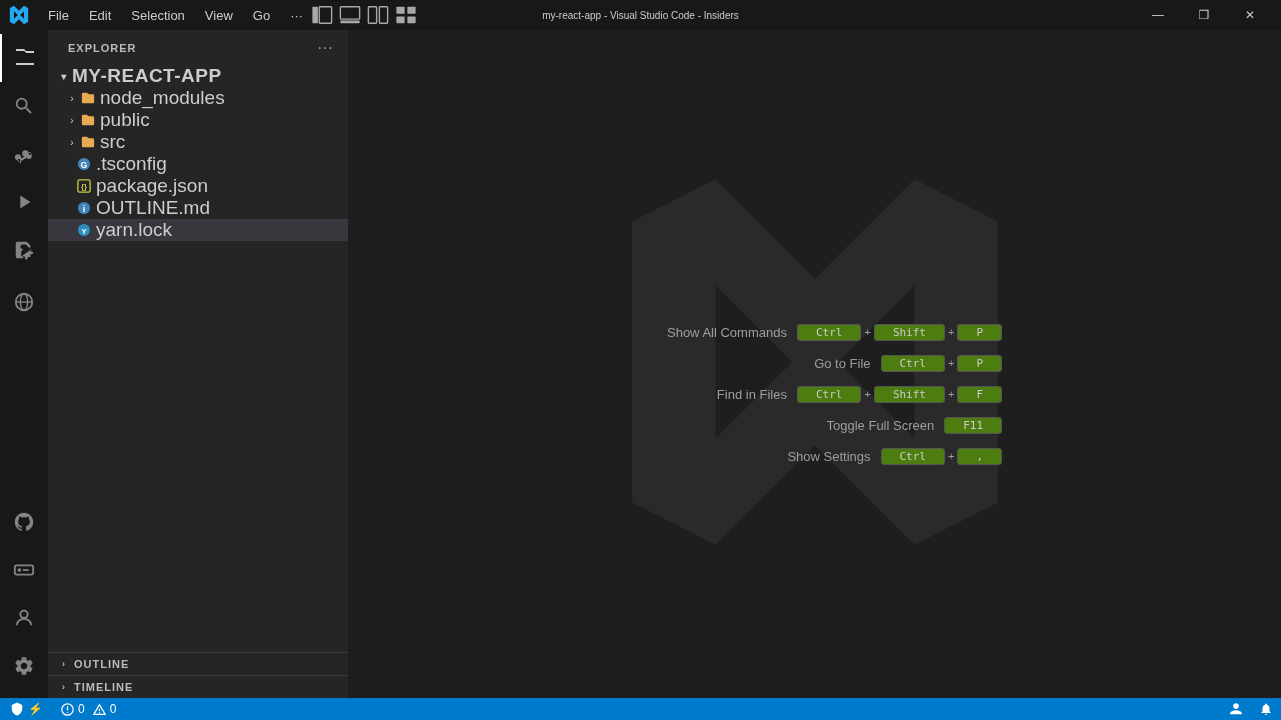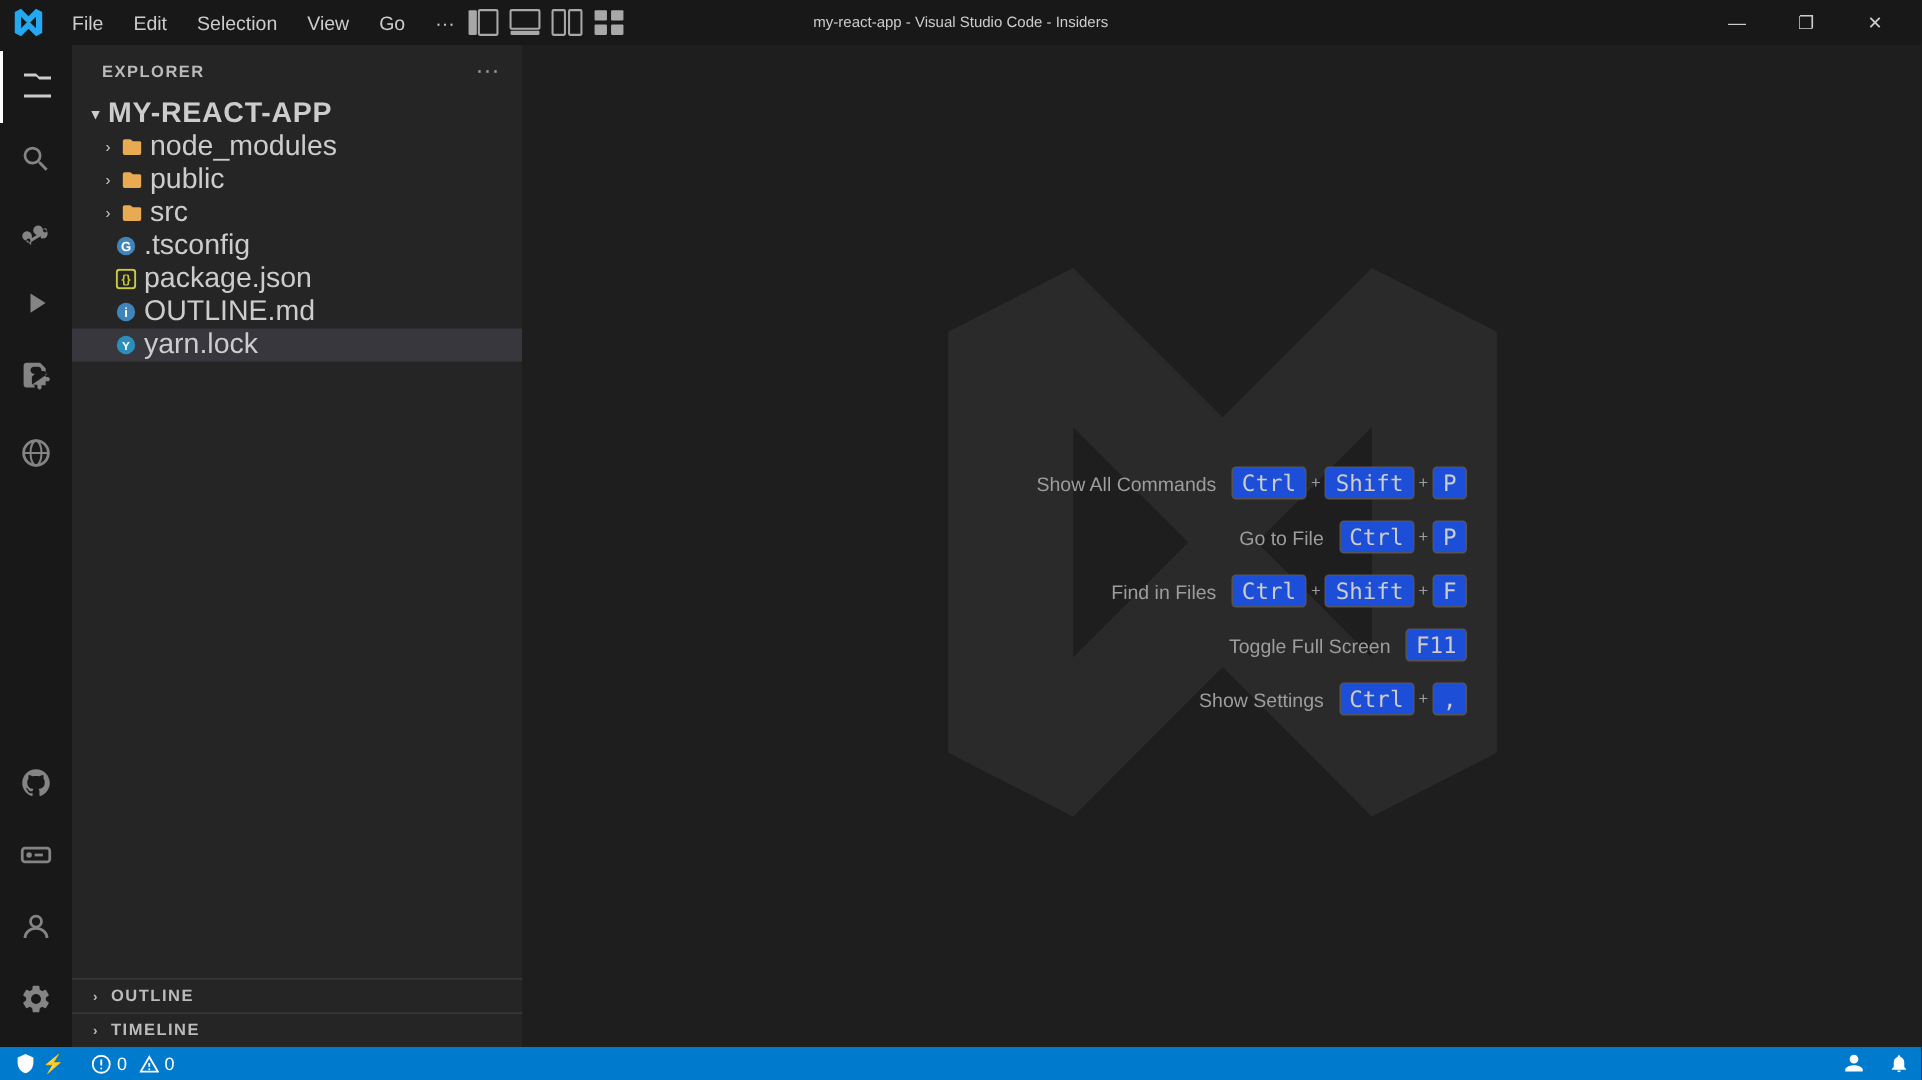--- a/index.html
+++ b/index.html
@@ -285,25 +285,25 @@
       color: #9d9d9d;
       text-align: right;
       min-width: 160px;
     }
     .kbd-group {
       display: flex;
       align-items: center;
       gap: 3px;
     }
     .kbd {
-      background: #1d4ed8;
+      background: #4d7c0f;
       border: 1px solid #555;
       border-radius: 3px;
-      padding: 1px 6px;
-      font-size: 15px;
+      padding: 1px 18px;
+      font-size: 11px;
       color: #cccccc;
       font-family: monospace;
     }
     .kbd-plus {
       font-size: 11px;
       color: #9d9d9d;
     }
 
     
     #status-bar {

